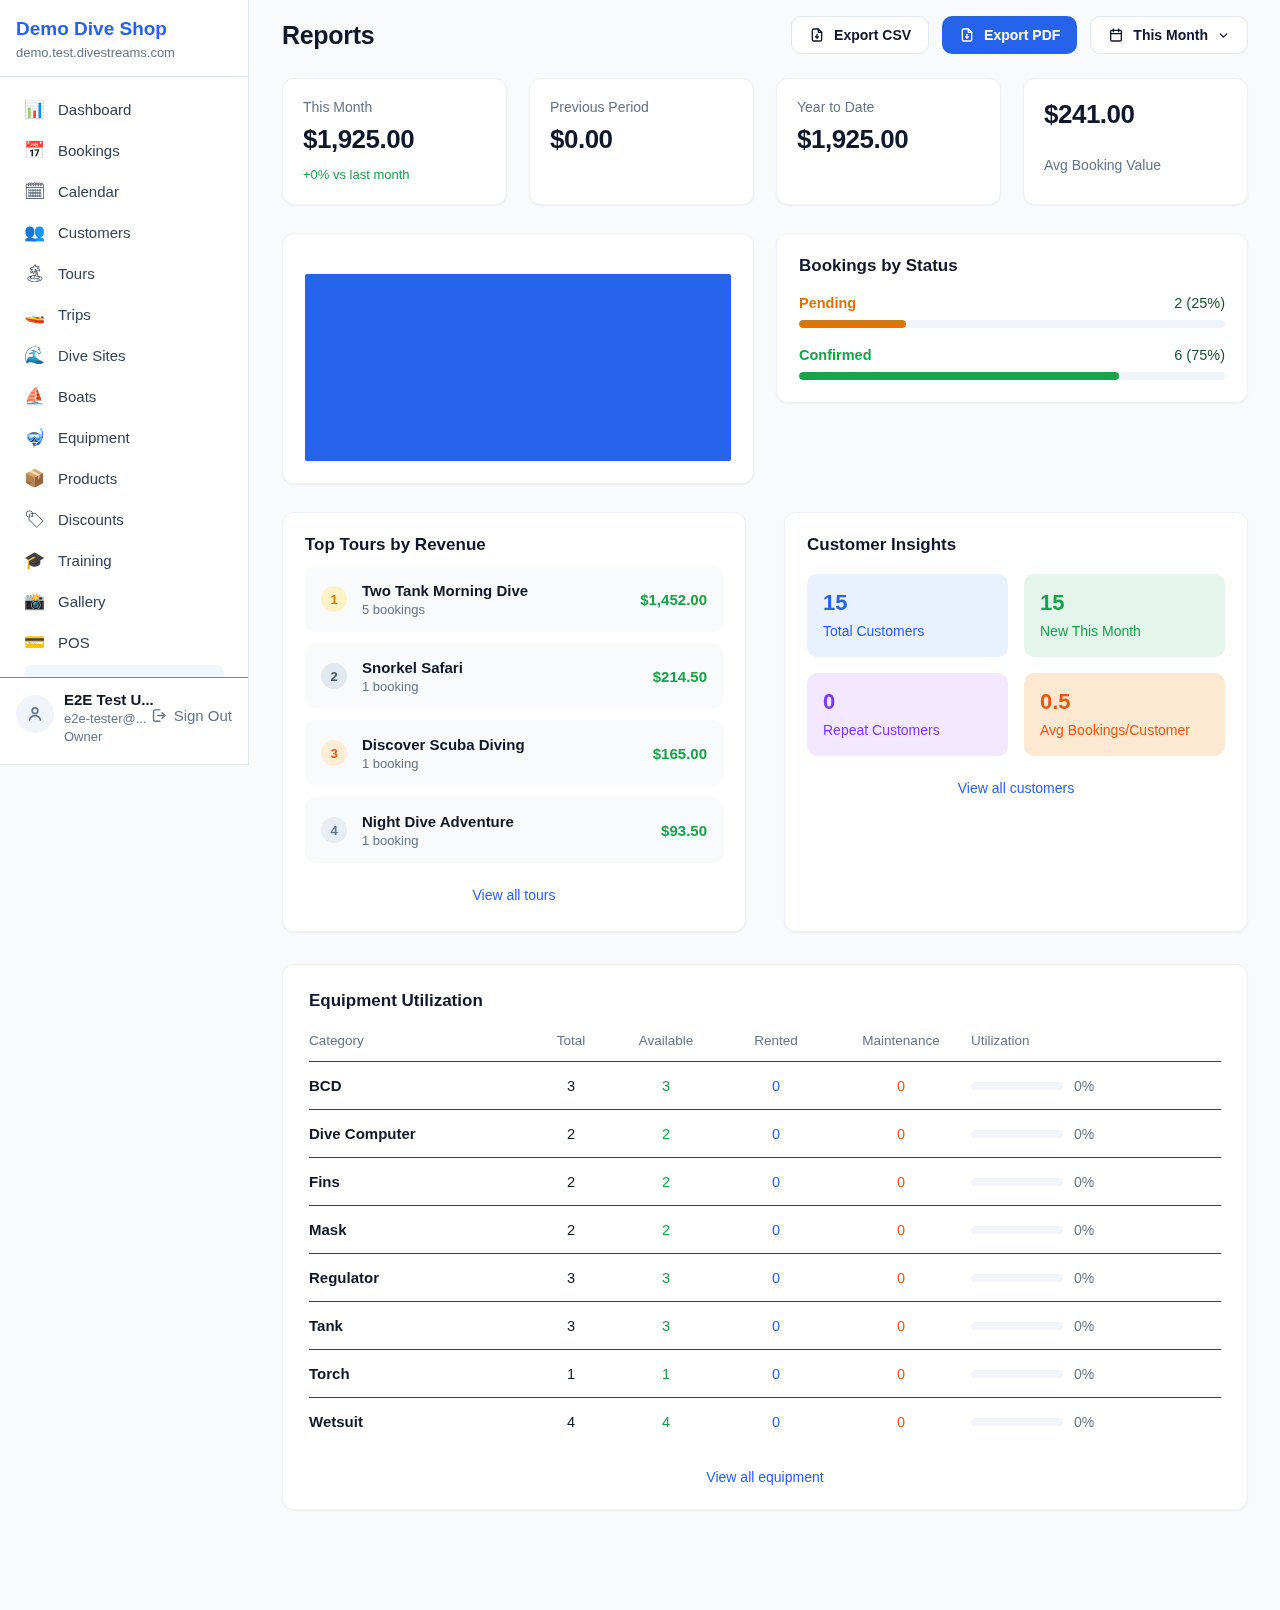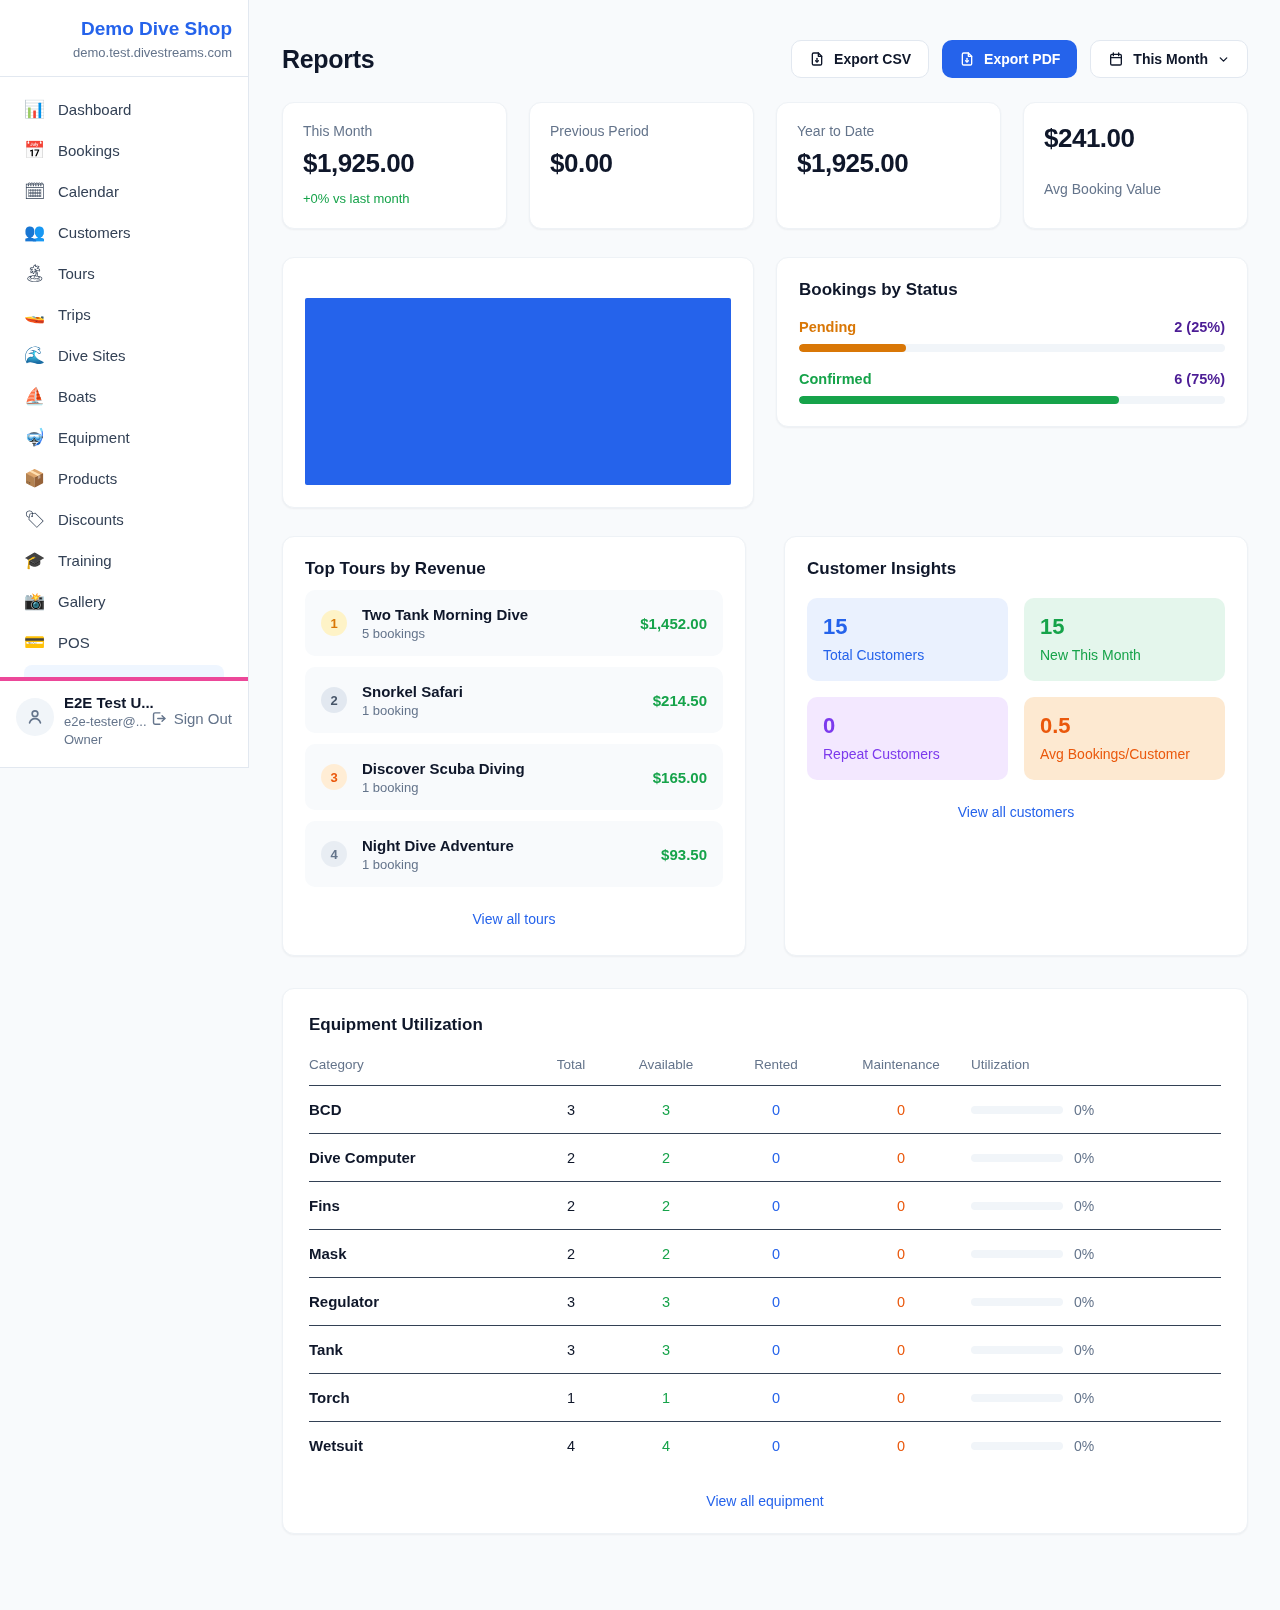--- a/index.html
+++ b/index.html
@@ -11,55 +11,55 @@
     position:relative;
     min-height:1610px;
   }
   
   .sidebar {
     position:absolute; top:0; left:0; width:249px;
     background:#ffffff;
     border-right:1px solid #e2e8f0;
     border-bottom:1px solid #e2e8f0;
   }
-  .side-head { padding:18px 16px 16px; border-bottom:1px solid #e2e8f0;text-align:right; }
+  .side-head { padding:18px 16px 16px; border-bottom:1px solid #e2e8f0; }
   .shop-name { color:#2563eb; font-size:19px; font-weight:800; }
   .shop-domain { color:#64748b; font-size:13px; margin-top:5px; }
   .nav { padding:12px 12px 0; }
   .side-item {
     display:flex; align-items:center; gap:14px;
     padding:10px 12px; border-radius:8px;
     color:#334155; font-size:15px; cursor:pointer;
   }
   .side-item .emoji { font-size:17px; width:20px; text-align:center; }
   .partial-active {
     height:12px; margin:2px 12px 0; background:#eff6ff;
     border-radius:8px 8px 0 0; overflow:hidden;
   }
   .user-area {
-    border-top:4px solid #ec4899;
+    border-top:1px solid #ec4899;
     padding:13px 16px 20px;
     display:flex; align-items:flex-start; gap:10px;
   }
   .avatar {
     width:38px; height:38px; border-radius:50%;
     background:#f1f5f9; color:#64748b;
     display:flex; align-items:center; justify-content:center;
     flex:0 0 auto; margin-top:4px;
   }
   .user-meta { min-width:0; }
   .user-name { font-size:15px; font-weight:700; color:#0f172a; white-space:nowrap; }
   .user-email { font-size:13px; color:#64748b; margin-top:3px; white-space:nowrap; }
   .user-role { font-size:13px; color:#64748b; margin-top:3px; }
   .signout {
     margin-left:auto; display:flex; align-items:center; gap:7px;
     color:#64748b; font-size:15px; cursor:pointer; margin-top:16px; flex:0 0 auto;
   }
   
-  .main { margin-left:250px; padding:40px 32px 40px; }
+  .main { margin-left:250px; padding:16px 32px 40px; }
   .header-row { display:flex; align-items:center; margin-bottom:24px; }
   .page-title { font-size:25px; font-weight:800; letter-spacing:-0.3px; }
   .header-actions { margin-left:auto; display:flex; gap:13px; }
   .btn {
     display:inline-flex; align-items:center; gap:9px;
     height:38px; padding:0 17px; border-radius:10px;
     font-size:14px; font-weight:600; cursor:pointer; border:none;
     font-family:"Liberation Sans",sans-serif;
   }
   .btn-outline { background:#fff; border:1px solid #e2e8f0; color:#0f172a; }
@@ -83,21 +83,21 @@
   .panel { padding:22px; }
   .panel-title { font-size:17px; font-weight:700; color:#0f172a; }
   
   .chart-block { margin-top:18px; height:187px; width:100%; border-radius:2px; }
   
   .status-row { margin-top:19px; }
   .status-line { display:flex; justify-content:space-between; align-items:flex-end; }
   .status-label { font-size:14.5px; font-weight:600; }
   .status-label.pending { color:#d97706; }
   .status-label.confirmed { color:#16a34a; }
-  .status-value { font-size:14.5px; color:#4c1d95;font-weight:bold; }
+  .status-value { font-size:14.5px; color:#14532d; }
   .track { height:8px; background:#f1f5f9; border-radius:99px; margin-top:9px; overflow:hidden; }
   .fill { height:100%; border-radius:99px; }
   .fill-pending { background:#d97706; }
   .fill-confirmed { background:#16a34a; }
   
   .tour-row {
     display:flex; align-items:center; gap:15px;
     background:#f8fafc; border-radius:10px;
     padding:12px 16px; margin-top:11px; min-height:66px;
   }

